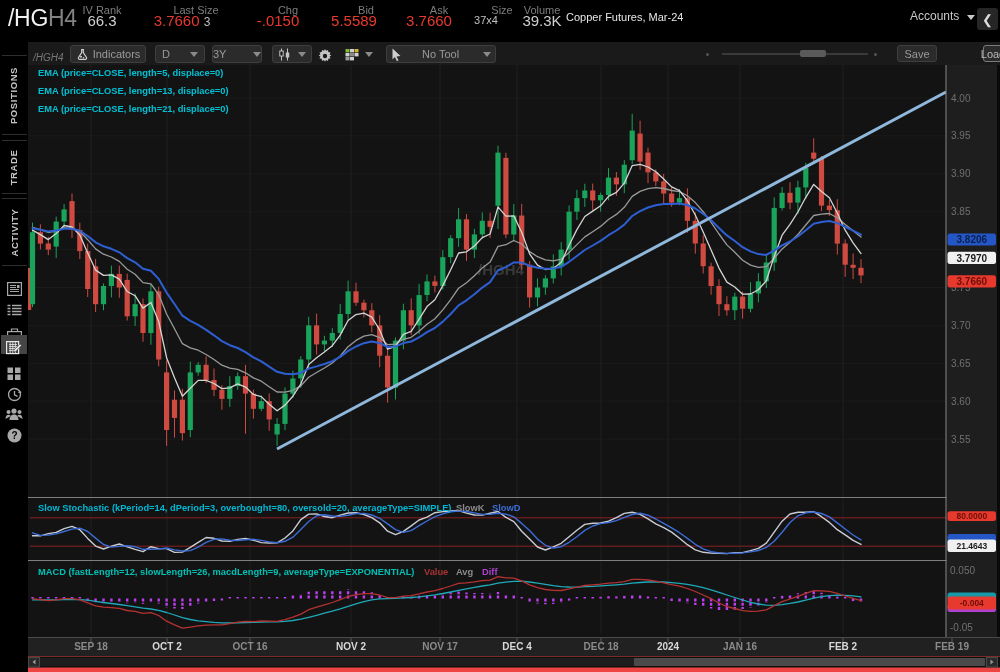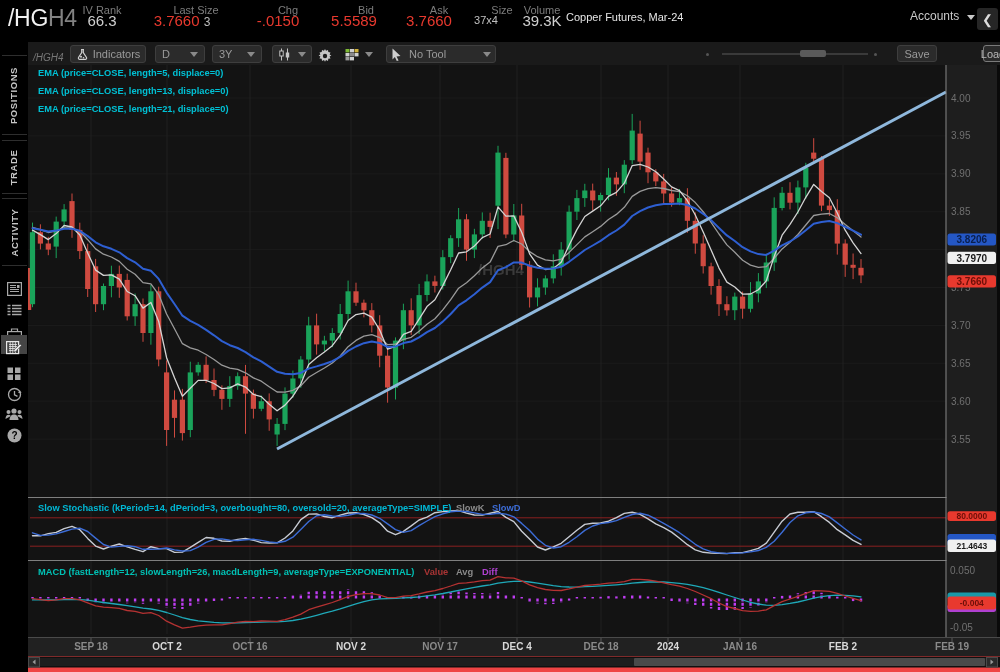--- a/index.html
+++ b/index.html
@@ -37,21 +37,21 @@
   <div class="abs" style="left:28px;top:42px;width:972px;height:23px;background:#1a1a1a">
     <div class="abs" style="left:5px;top:10px;font-size:10px;color:#767676;font-style:italic">/HGH4</div>
     <div class="btn" style="left:42px;width:76px">
       <svg width="13" height="13" viewBox="0 0 13 13">
           <path d="M5 1.5 h3 M5.7 1.5 v3 L2.5 9.5 a1.3 1.3 0 0 0 1.2 1.9 h5.6 a1.3 1.3 0 0 0 1.2-1.9 L7.3 4.5 v-3" fill="none" stroke="#cfcfcf" stroke-width="1.2"></path>
           <circle cx="5" cy="8.7" r="1" fill="#cfcfcf"></circle>
           <circle cx="7.5" cy="9.8" r="0.8" fill="#cfcfcf"></circle>
         </svg>
       Indicators</div>
     <div class="btn" style="left:127px;width:50px;justify-content:space-between;padding:0 6px">D<span class="caret"></span></div>
-    <div class="btn" style="left:184px;width:50px;justify-content:space-between;padding:0 6px">3Y<span class="caret"></span></div>
+    <div class="btn" style="left:184px;width:50px;justify-content:space-between;padding:0 0">3Y<span class="caret"></span></div>
     <div class="btn" style="left:244px;width:40px;justify-content:space-between;padding:0 5px">
       <svg width="13" height="13" viewBox="0 0 13 13">
           <path d="M3.5 0.5v12 M9.5 0.5v12" stroke="#c4c4c4" stroke-width="1"></path>
           <rect x="1.8" y="3" width="3.4" height="5" fill="#1a1a1a" stroke="#c4c4c4" stroke-width="1"></rect>
           <rect x="7.8" y="4.5" width="3.4" height="5" fill="#c4c4c4"></rect>
         </svg>
       <span class="caret"></span>
       </div>
     <div class="abs" style="left:289px;top:6px">
       <svg width="16" height="16" viewBox="0 0 16 16">
@@ -64,21 +64,21 @@
           <rect x="5" y="1" width="4" height="3.4" fill="#cfcfcf"></rect>
           <rect x="9.5" y="1" width="4" height="3.4" fill="#cfb23a"></rect>
           <rect x="0.5" y="5" width="4" height="3.4" fill="#cfcfcf"></rect>
           <rect x="5" y="5" width="4" height="3.4" fill="#8a8a8a"></rect>
           <rect x="9.5" y="5" width="4" height="3.4" fill="#cfcfcf"></rect>
           <rect x="0.5" y="9" width="4" height="3.4" fill="#9a9a9a"></rect>
           <rect x="5" y="9" width="4" height="3.4" fill="#cfcfcf"></rect>
         </svg>
       <span class="caret"></span>
       </div>
-    <div class="btn" style="left:358px;width:110px;justify-content:flex-start;padding:0 4px;gap:7px">
+    <div class="btn" style="left:358px;width:110px;justify-content:flex-start;padding:0 4px;gap:20px">
       <svg width="11" height="13" viewBox="0 0 11 13">
           <path d="M1.5 0.5 L9.5 8 L5.5 8.4 L7.6 12.4 L5.8 13 L3.9 9 L1.5 11.5 Z" fill="#cfcfcf"></path>
         </svg>
       No Tool<span class="caret" style="margin-left:auto"></span></div>
     <div class="abs" style="left:678px;top:11px;width:3px;height:3px;background:#555;border-radius:50%"></div>
     <div class="abs" style="left:694px;top:11px;width:146px;height:2px;background:#3a3a3a"></div>
     <div class="abs" style="left:772px;top:8px;width:26px;height:7px;background:#5a5a5a;border-radius:2px"></div>
     <div class="abs" style="left:846px;top:11px;width:3px;height:3px;background:#555;border-radius:50%"></div>
     <div class="btn" style="left:869px;width:40px;height:17px">Save</div>
     <div class="btn" style="left:955px;width:20px;height:17px;border-color:#7a7a7a;color:#b8b8b8">Load</div>

